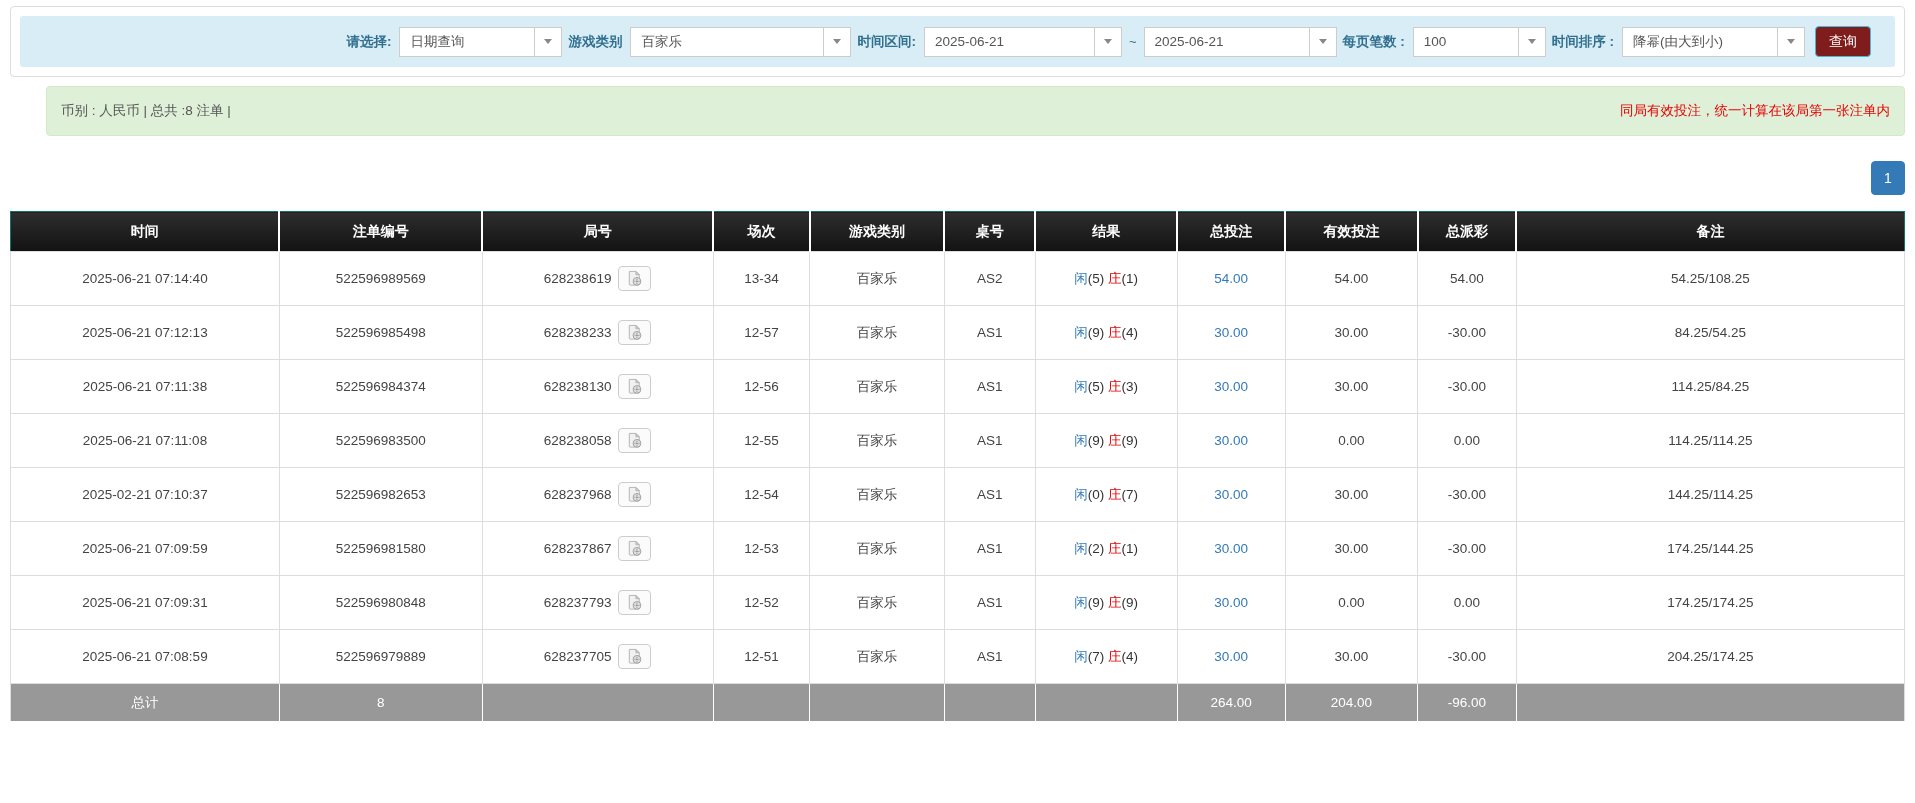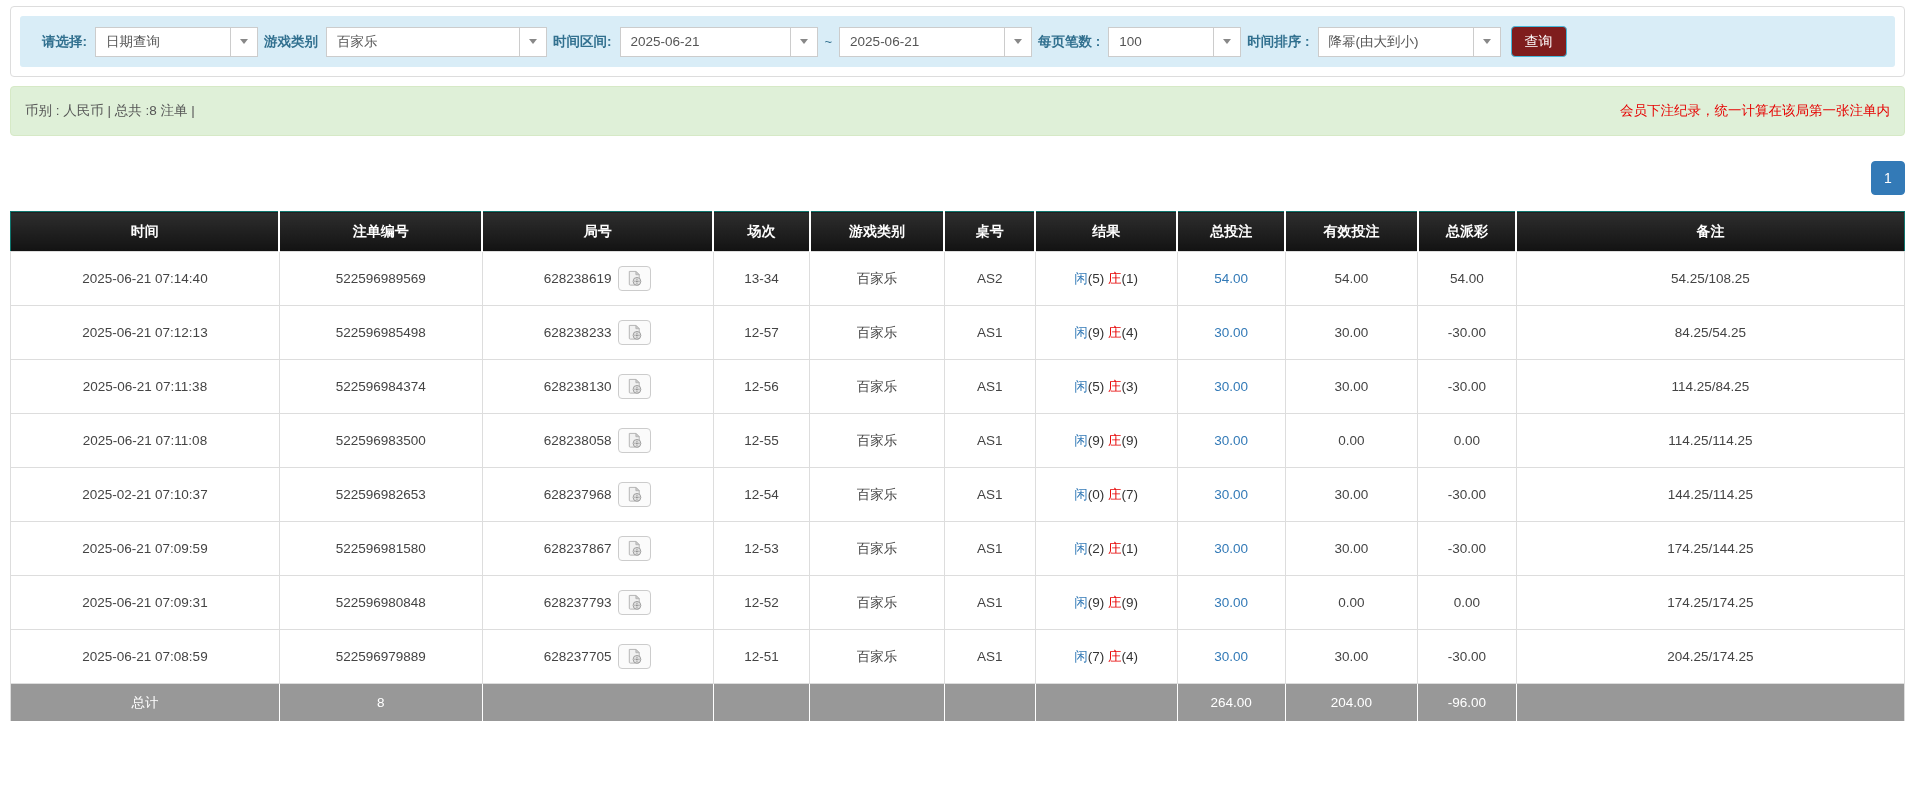--- a/index.html
+++ b/index.html
@@ -15,22 +15,23 @@
     margin: 4px 0 13px 2px;
   }
 
   
   .panel {
     border: 1px solid #ddd; border-radius: 4px;
     background: #fff; padding: 9px; margin-bottom: 9px;
   }
   .filter-bar {
     background: #d9edf7; border-radius: 3px;
-    padding: 10px 16px; display: flex; align-items: center;
+    padding: 10px 24px; display: flex; align-items: center;
     white-space: nowrap;
+    justify-content: flex-end;
   }
   .flabel {
     color: #31708f; font-weight: bold; font-size: 13.5px;
     margin: 0 8px 0 6px; flex: none;
   }
   .select {
     display: inline-flex; align-items: center; justify-content: space-between;
     height: 30px; background: #fff; border: 1px solid #ccc; border-radius: 0;
     cursor: pointer; flex: none;
   }
@@ -49,21 +50,21 @@
     background: #7f1d1d; border: 1px solid #46b8da; color: #fff;
     font-size: 14px; border-radius: 4px; height: 31px; padding: 0 13px;
     margin-left: 10px; cursor: pointer; flex: none;
     font-family: inherit;
   }
 
   
   .summary-bar {
     background: #dff0d8; border: 1px solid #d6e9c6; border-radius: 4px;
     padding: 15px 14px; display: flex; justify-content: space-between; align-items: center;
-    font-size: 13.5px; margin-bottom: 0;
+    font-size: 13.5px; margin-bottom: 0; margin-left: 36px;
   }
   .summary-left { color: #555; }
   .summary-right { color: #e60000; }
 
   
   .pagination-row { display: flex; justify-content: flex-end; margin: 25px 0 10px 0; }
   .page-btn {
     background: #337ab7; border: 1px solid #337ab7; color: #fff;
     min-width: 34px; height: 34px; border-radius: 4px; font-size: 14px;
     cursor: pointer; font-family: inherit;
@@ -158,21 +159,21 @@
             <i class="caret"></i>
           </span>
       </div>
 
       <button class="search-btn">查询</button>
     </div>
   </div>
 
   <div class="summary-bar">
     <span class="summary-left">币别 : 人民币 | 总共 :8 注单 |</span>
-    <span class="summary-right">会员下注纪录，统一计算在该局第一张注单内</span>
+    <span class="summary-right">同局有效投注，统一计算在该局第一张注单内</span>
   </div>
 
   <div class="pagination-row">
     <button class="page-btn">1</button>
   </div>
 
   <table class="records">
     <colgroup>
         <col style="width: 14.2%;">
         <col style="width: 10.7%;">

